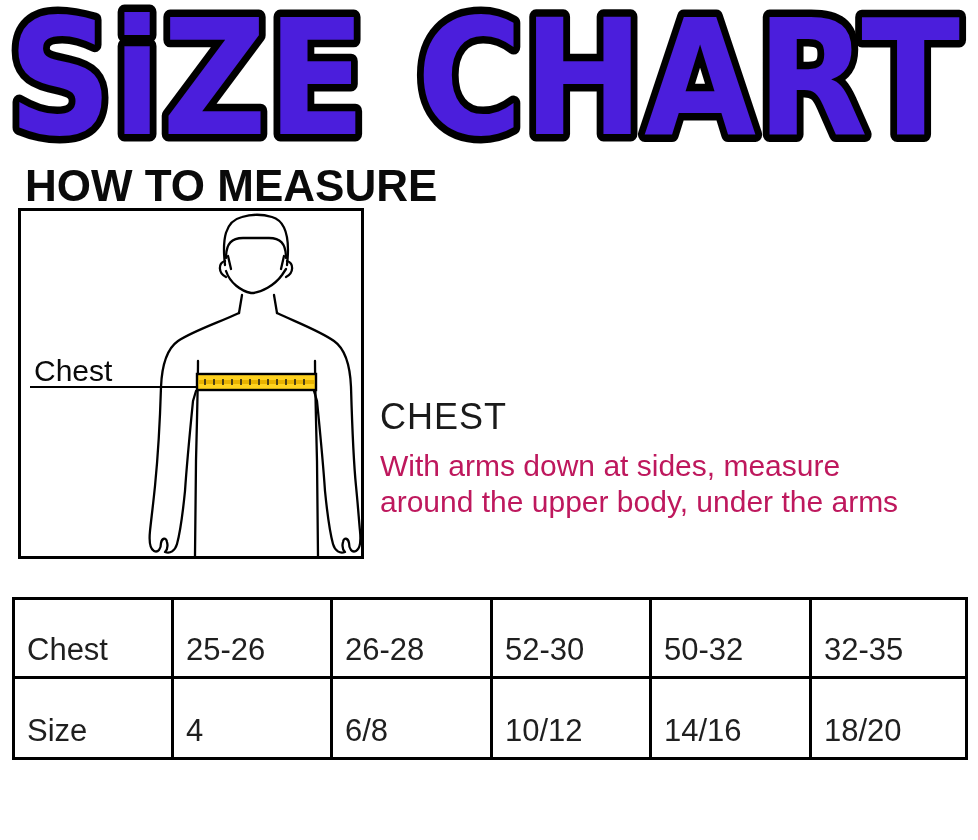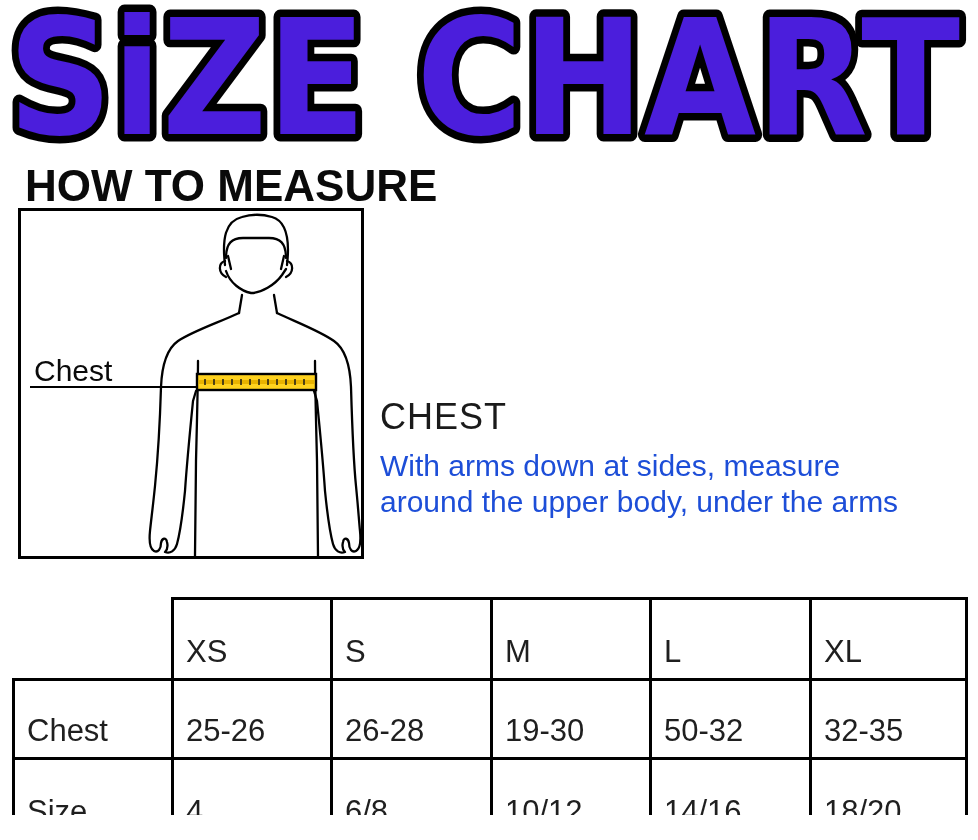--- a/index.html
+++ b/index.html
@@ -37,21 +37,21 @@
     position:absolute;left:13px;top:143px;
     font-size:30px;font-weight:400;color:#0a0a0a;
   }
   
   .measure-heading{
     position:absolute;left:380px;top:396px;
     font-size:36px;font-weight:400;letter-spacing:1px;color:#1a1a1a;
   }
   .measure-desc{
     position:absolute;left:380px;top:448px;
-    font-size:30px;line-height:36px;color:#1d4ed8;
+    font-size:30px;line-height:36px;color:#be185d;
   }
   .measure-desc span{display:block;}
   
   .size-table{
     position:absolute;left:12px;top:597px;
     border-collapse:collapse;table-layout:fixed;
     width:953px;
   }
   .size-table td,.size-table th{
     border:3px solid #000;
@@ -145,33 +145,25 @@
   <table class="size-table">
     <colgroup>
       <col style="width:159px">
         <col style="width:159px">
         <col style="width:160px">
       <col style="width:159px">
         <col style="width:160px">
         <col style="width:156px">
     </colgroup>
     <tbody>
-        <tr class="header-row">
-      <td class="blank"></td>
-      <th>XS</th>
-      <th>S</th>
-      <th>M</th>
-      <th>L</th>
-      <th>XL</th>
-    </tr>
     <tr class="chest-row">
       <td>Chest</td>
       <td>25-26</td>
       <td>26-28</td>
-      <td>19-30</td>
+      <td>52-30</td>
       <td>50-32</td>
       <td>32-35</td>
     </tr>
     <tr class="size-row">
       <td>Size</td>
       <td>4</td>
       <td>6/8</td>
       <td>10/12</td>
       <td>14/16</td>
       <td>18/20</td>

